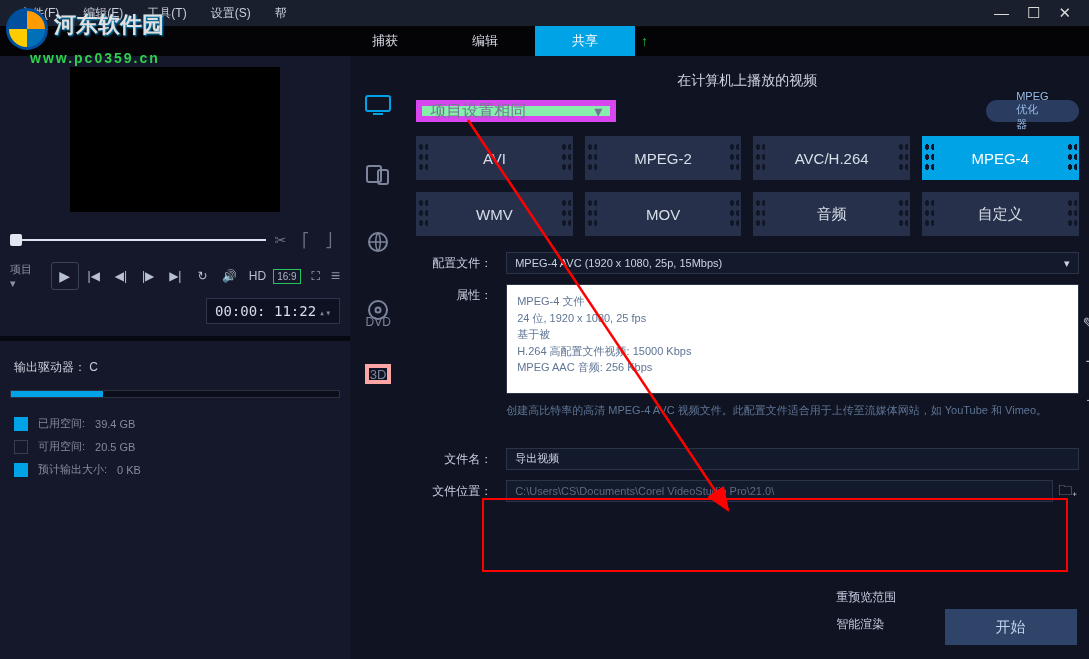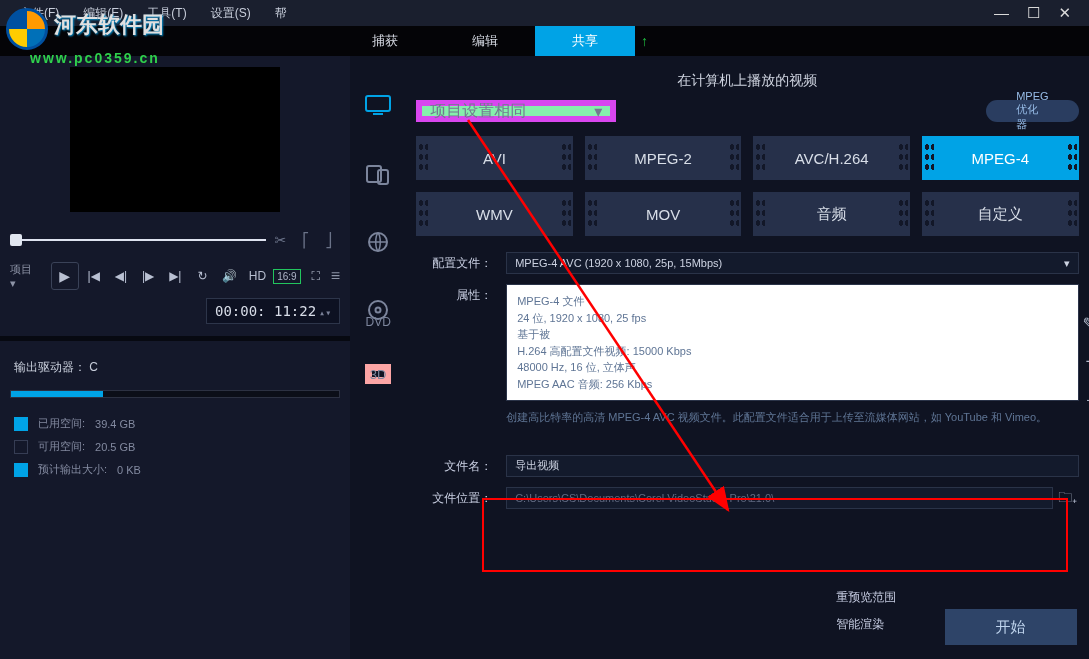--- a/index.html
+++ b/index.html
@@ -318,21 +318,21 @@
             <path d="M2 11h18M11 2c3 3 3 15 0 18M11 2c-3 3-3 15 0 18" fill="none" stroke="#7c859c" stroke-width="1.5"></path>
           </svg>
       </div>
       <div class="vicon">
         <svg width="22" height="22" viewBox="0 0 22 22">
             <circle cx="11" cy="11" r="9" fill="none" stroke="#7c859c" stroke-width="2"></circle>
             <circle cx="11" cy="11" r="2.5" fill="none" stroke="#7c859c" stroke-width="2"></circle>
           </svg>
         <span style="font-size:12px;position:absolute;margin-top:24px;color:#7c859c">DVD</span>
       </div>
-      <div class="vicon" style="font-size:13px;border:7px solid #fca5a5;width:26px;height:20px;">3D</div>
+      <div class="vicon" style="font-size:13px;border:4px solid #fca5a5;width:26px;height:20px;">3D</div>
     </div>
 
     <div class="right-main">
       <div class="title-row">在计算机上播放的视频</div>
       <div class="subset">
         <div class="dropdown">
           <span>项目设置相同</span>
             <span>▾</span>
         </div>
         <div class="mpeg-opt-btn">MPEG 优化器</div>
@@ -360,21 +360,20 @@
       </div>
 
       <div class="setting-row">
         <div class="lbl">属性：</div>
         <div class="val">
           <div class="props-box">
             <div>MPEG-4 文件</div>
             <div>24 位, 1920 x 1080, 25 fps</div>
             <div>基于被</div>
             <div>H.264 高配置文件视频: 15000 Kbps</div>
-            <div>48000 Hz, 16 位, 立体声</div>
             <div>MPEG AAC 音频: 256 Kbps</div>
           </div>
           <div class="desc">创建高比特率的高清 MPEG-4 AVC 视频文件。此配置文件适合用于上传至流媒体网站，如 YouTube 和 Vimeo。</div>
         </div>
       </div>
 
       <div style="height:18px"></div>
 
       <div class="setting-row">
         <div class="lbl">文件名：</div>

